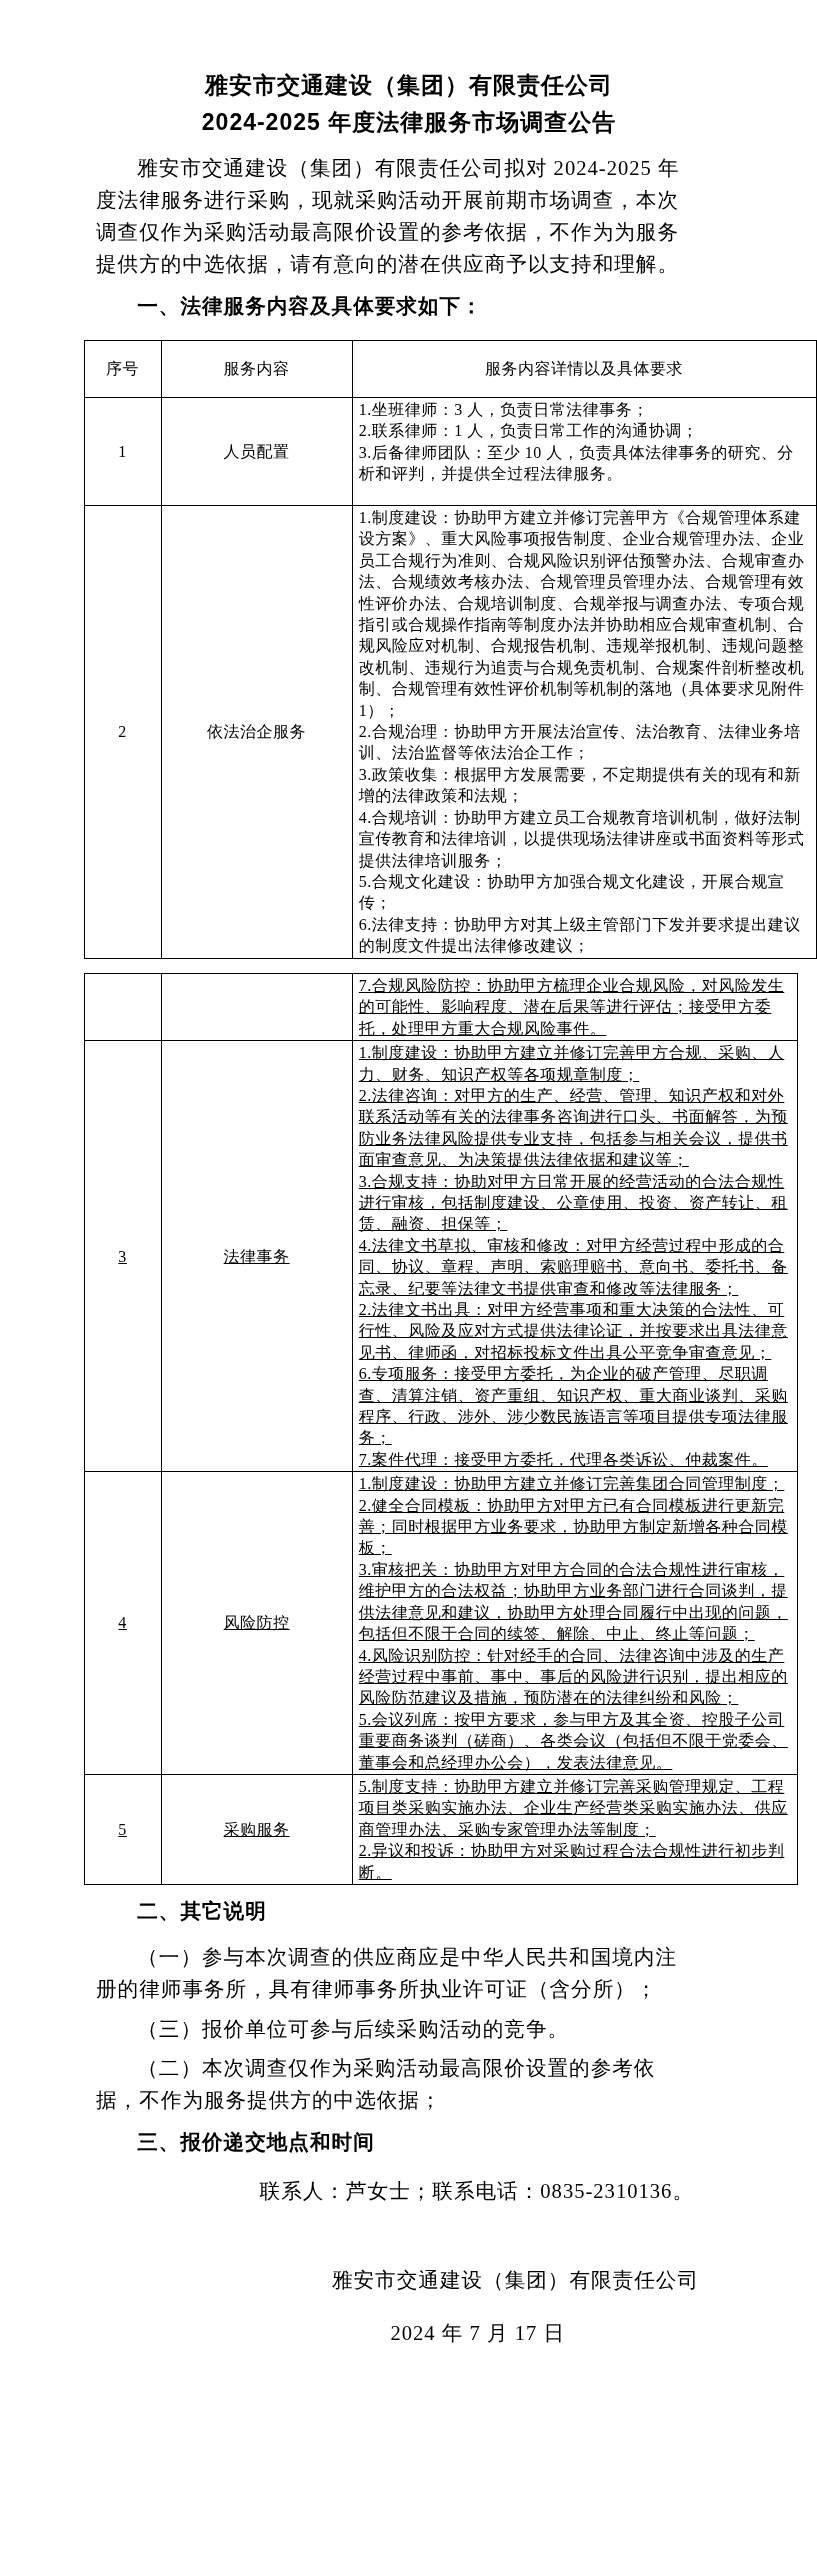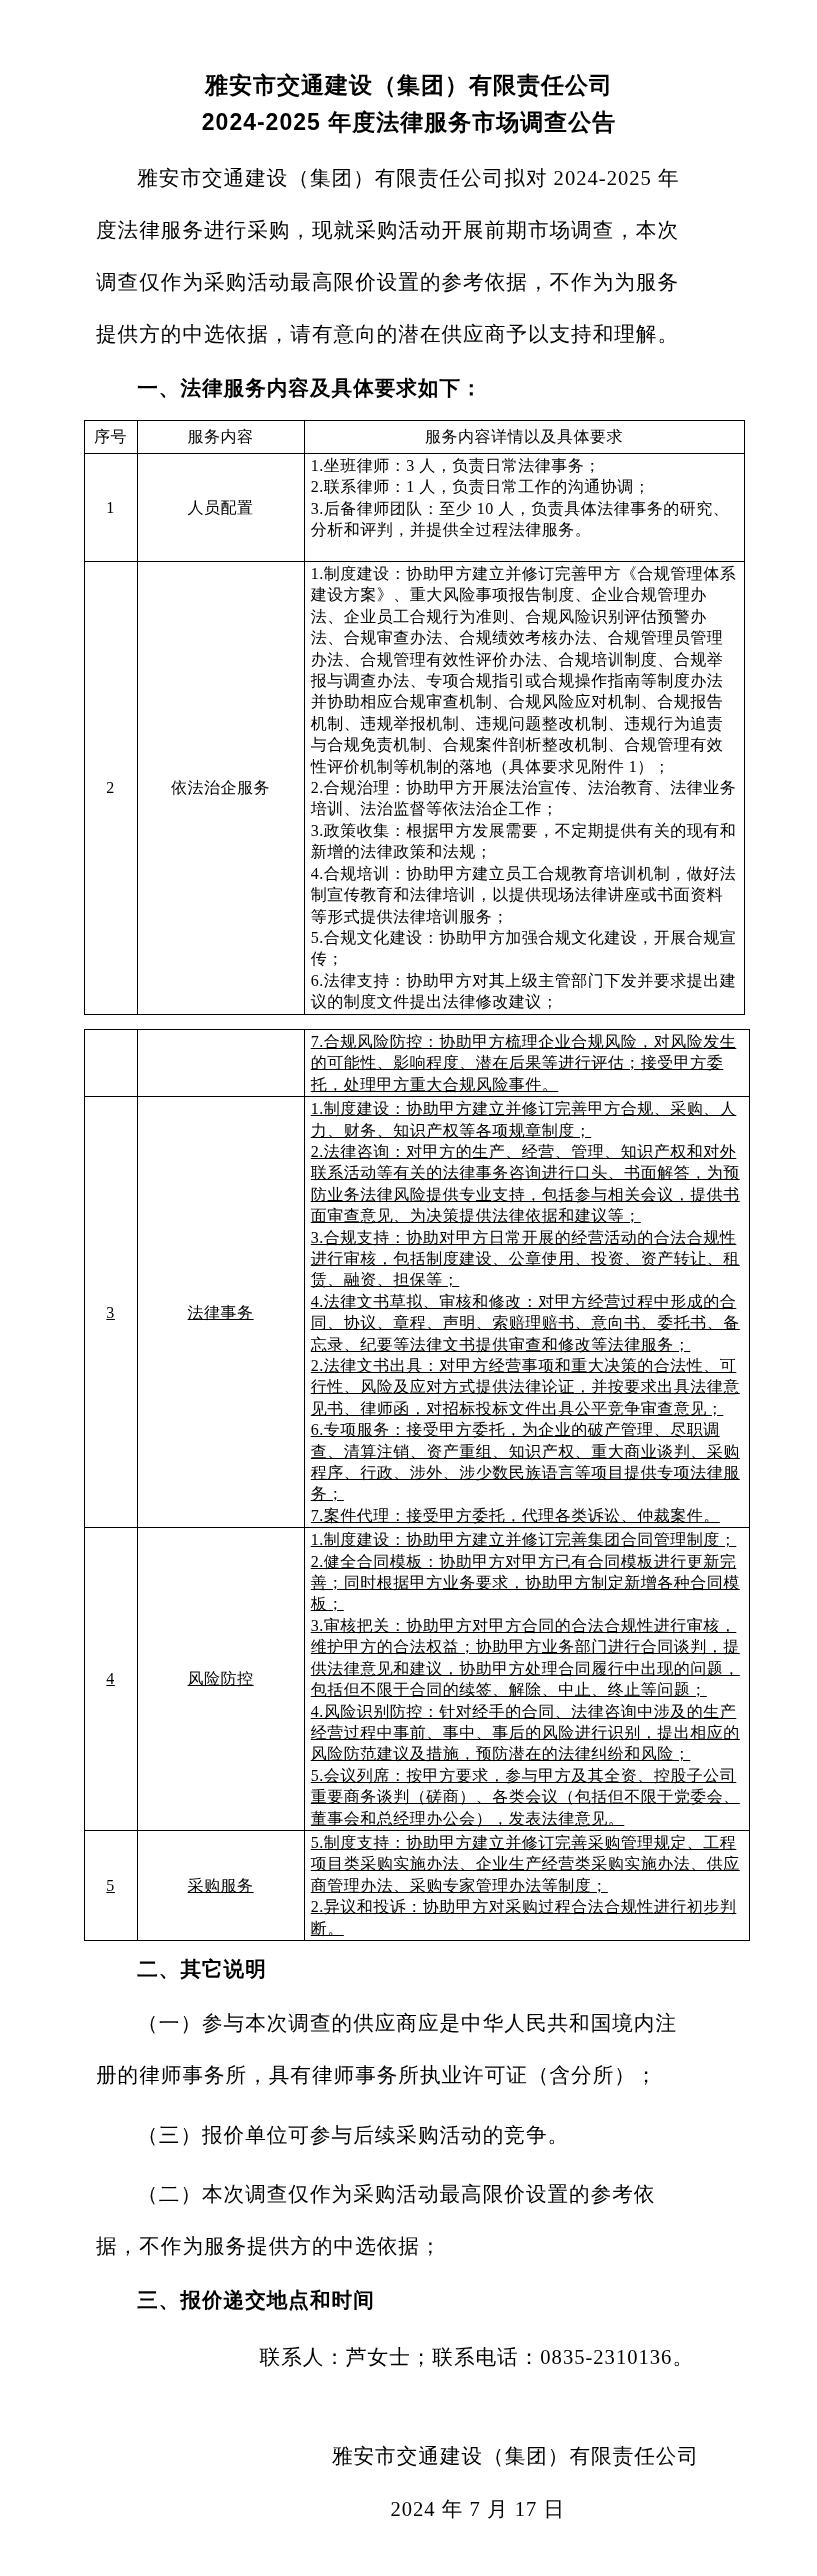--- a/index.html
+++ b/index.html
@@ -8,37 +8,37 @@
     font-family:"Liberation Serif","DejaVu Serif",serif;
     box-sizing:border-box;padding:67px 96px 0 96px;
     overflow:hidden;position:relative;
   }
   .title{
     font-family:"Liberation Sans","DejaVu Sans",sans-serif;
     font-weight:bold;font-size:23px;line-height:37px;
     text-align:center;letter-spacing:1px;margin:0;width:626px;
   }
   .body-para{
-    font-size:20.6px;line-height:52px;letter-spacing:1px;
+    font-size:20.6px;line-height:32px;letter-spacing:1px;
     text-indent:2em;margin:0;width:598px;text-align:left;
   }
   .intro{margin-top:11.3px;}
   .sec-heading{
-    font-family:Liberation Serif, serif;
+    font-family:Liberation Mono, monospace;
     font-weight:bold;font-size:20.6px;line-height:42px;letter-spacing:1px;
     text-indent:2em;margin:7.2px 0 0 0;
   }
   .svc-table{
     border-collapse:collapse;table-layout:fixed;
     width:635px;margin-left:-12.4px;
     font-size:16px;line-height:21.4px;letter-spacing:0.5px;
   }
   .svc-table.part1{margin-top:10.3px;}
   .svc-table.part2{margin-top:14.4px;text-decoration:underline;}
-  .svc-table th,.svc-table td{border:1px solid #000;padding:4px;}
+  .svc-table th,.svc-table td{border:1px solid #000;padding:16px;}
   .svc-table th{
     font-weight:normal;height:24px;text-align:center;vertical-align:middle;
   }
   .col-num{width:44px;}
   .col-name{width:158px;}
   .col-detail{width:431px;}
   td.col-num,td.col-name{text-align:center;vertical-align:middle;}
   td.col-detail{vertical-align:top;padding:1px 7.2px 1px 6.2px;}
   td.col-detail .item{margin:0;}
   tr.tall-row td.col-detail{padding-bottom:20.6px;margin-left:20px;}

